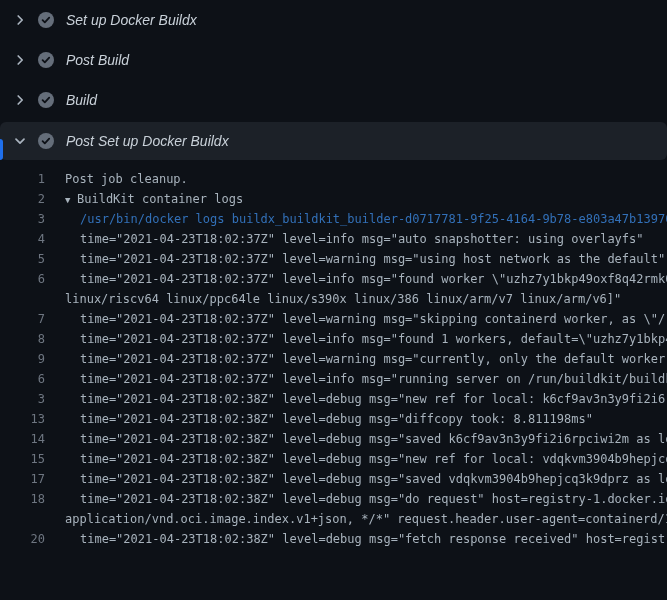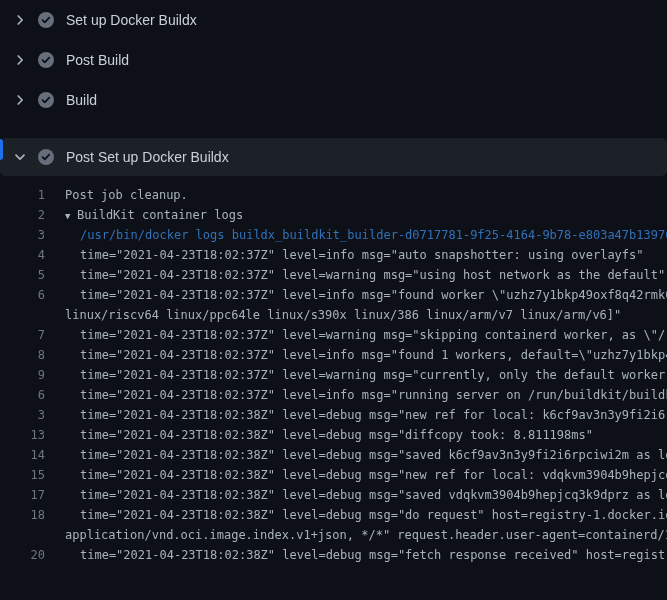--- a/index.html
+++ b/index.html
@@ -3,33 +3,33 @@
 <meta charset="utf-8">
 <style>
   * { margin:0; padding:0; box-sizing:border-box; }
   html,body { width:667px; height:600px; }
   body {
     background:#0d1117;
     overflow:hidden;
     font-family:"Liberation Sans", sans-serif;
     position:relative;
   }
-  .steps { width:667px; }
+  .steps { width:667px;font-style:italic; }
   .step-row {
     height:40px;
     display:flex;
     align-items:center;
     padding-left:12px;
     cursor:pointer;
   }
   .step-row.expanded {
     background:#1c2128;
     border-radius:6px;
     height:38px;
-    margin-top:18px;
+    margin-top:2px;
   }
   .chevron { width:16px; height:16px; flex:none; margin-right:10px; display:flex; align-items:center; justify-content:center; }
   .chevron svg { stroke:#aab4bf; fill:none; stroke-width:1.7; stroke-linecap:round; stroke-linejoin:round; }
   .checkicon { width:16px; height:16px; flex:none; margin-right:12px; }
   .step-label { color:#c9d1d9; font-size:14px; }
   .active-bar {
     position:absolute; left:0; top:139px; width:3px; height:21px;
     background:#1f6feb; border-radius:0 3px 3px 0;
   }
   .log {

